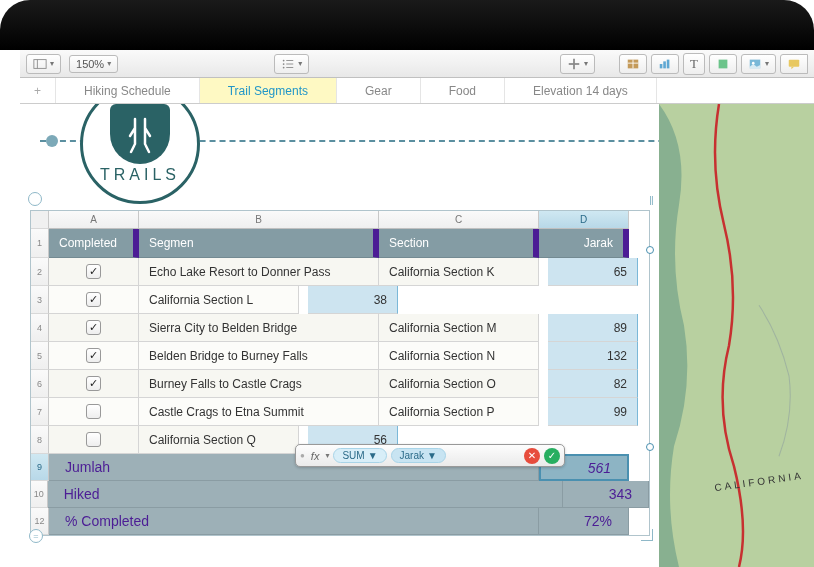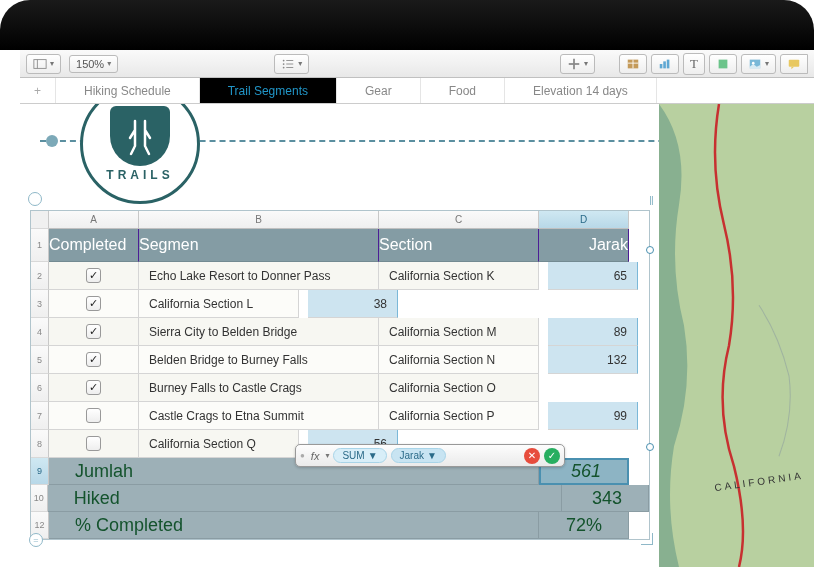--- a/index.html
+++ b/index.html
@@ -11,28 +11,28 @@
 .toolbar { height: 28px; background: linear-gradient(#fafafa, #e8e8e8); border-bottom: 1px solid #c0c0c0; display: flex; align-items: center; padding: 0 6px; gap: 8px; font-size: 11px; color: #555; }
 .toolbar-btn { display: flex; align-items: center; gap: 3px; padding: 2px 6px; border: 1px solid #bbb; border-radius: 3px; background: linear-gradient(#fff,#eee); cursor: pointer; }
 .toolbar-spacer { flex: 1; }
 .toolbar-group { display: flex; gap: 4px; align-items: center; }
 .mini-icon { width: 14px; height: 14px; display: inline-block; }
 .chev { font-size: 8px; color: #777; }
 
 .sheet-tabs { height: 26px; background: #fff; border-bottom: 1px solid #ccc; display: flex; align-items: stretch; font-size: 12px; }
 .sheet-tab-add { width: 36px; display: flex; align-items: center; justify-content: center; color: #aaa; border-right: 1px solid #e5e5e5; cursor: pointer; }
 .sheet-tab { padding: 0 28px; display: flex; align-items: center; color: #888; border-right: 1px solid #e5e5e5; cursor: pointer; }
-.sheet-tab.active { color: #2196c8; background: #000000; }
+.sheet-tab.active { color: #2196c8; background: #fef9c3; }
 
 .canvas { position: relative; background: #fff; height: calc(100% - 54px); overflow: hidden; }
 
 .logo-area { position: absolute; top: -20px; left: 60px; z-index: 2; }
 .logo-badge { width: 120px; height: 120px; border: 3px solid #2a6265; border-radius: 50%; background: #fff; display: flex; flex-direction: column; align-items: center; justify-content: center; overflow: hidden; }
 .logo-shield { width: 60px; height: 60px; background: #2a6265; border-radius: 6px 6px 30px 30px; position: relative; display: flex; align-items: center; justify-content: center; color: #fff; font-weight: 700; font-size: 24px; }
-.logo-text { font-size: 12px; letter-spacing: 4px; color: #2a6265; font-weight: 700; margin-top: 2px; }
+.logo-text { font-size: 16px; letter-spacing: 4px; color: #2a6265; font-weight: 400; margin-top: 2px; }
 
 .ruler-line { position: absolute; top: 36px; left: 20px; right: 10px; border-top: 2px dashed #5b8fa0; }
 .ruler-dot { position: absolute; top: 31px; left: 26px; width: 12px; height: 12px; background: #7ca9b8; border-radius: 50%; }
 
 .map { position: absolute; top: 0; right: 0; width: 155px; bottom: 0; background: linear-gradient(135deg, #a8c89a 0%, #c7dcb5 30%, #e0e8c8 50%, #d4c89a 70%, #c0b888 100%); overflow: hidden; }
 .map svg { width: 100%; height: 100%; }
 .map-label { position: absolute; bottom: 80px; right: 10px; font-size: 10px; letter-spacing: 3px; color: #333; transform: rotate(-8deg); }
 
 .table-wrap { position: absolute; top: 90px; left: 10px; width: 620px; }
 
@@ -42,32 +42,32 @@
 
 .grid { border: 1px solid #b0c4cc; font-size: 12px; }
 .grid-row { display: flex; }
 .rownum { width: 18px; background: linear-gradient(#fafafa,#efefef); border-right: 1px solid #c8c8c8; border-bottom: 1px solid #d8d8d8; display: flex; align-items: center; justify-content: center; font-size: 9px; color: #888; }
 .colhead-row .rownum { background: #f0f0f0; }
 .colhead { background: linear-gradient(#fafafa,#efefef); border-right: 1px solid #c8c8c8; border-bottom: 1px solid #c0c0c0; display: flex; align-items: center; justify-content: center; font-size: 10px; color: #777; height: 18px; }
 .colhead.sel { background: linear-gradient(#cfe8f2,#b8d8e8); color: #2a6a88; }
 
 .w-a { width: 90px; } .w-b { width: 240px; } .w-c { width: 160px; } .w-d { width: 90px; }
 
-.hcell { background: #849ca4; color: #fff; border-right: 1px solid #4c1d95; border-bottom: 1px solid #738a92; padding: 7px 0; font-size: 16px; }
+.hcell { background: #849ca4; color: #fff; border-right: 6px solid #4c1d95; border-bottom: 1px solid #738a92; padding: 7px 10px; font-size: 12px; }
 .hcell.r { text-align: right; }
 
 .dcell { border-right: 1px solid #d5d5d5; border-bottom: 1px solid #d5d5d5; padding: 6px 10px; font-size: 12px; color: #333; background: #f7f7f2; height: 28px; display: flex; align-items: center; }
 .grid-row.even .dcell { background: #fcfcf9; }
 .dcell.chk { justify-content: center; }
 .dcell.r { justify-content: flex-end; }
 .dcell.sel { background: #cde4f0 !important; border-right-color: #7bb8d8; margin-left: 9px; }
 
 .checkbox { width: 15px; height: 15px; border: 1px solid #999; border-radius: 3px; background: linear-gradient(#fff,#eee); display: flex; align-items: center; justify-content: center; font-size: 11px; color: #222; cursor: pointer; }
 
-.fcell { background: #9db0b7; color: #14532d; border-right: 1px solid #8a9ca3; border-bottom: 1px solid #8a9ca3; padding: 6px 26px; font-size: 18px; height: 27px; display: flex; align-items: center; }
+.fcell { background: #9db0b7; color: #4c1d95; border-right: 1px solid #8a9ca3; border-bottom: 1px solid #8a9ca3; padding: 6px 16px; font-size: 14px; height: 27px; display: flex; align-items: center; }
 .fcell.r { justify-content: flex-end; }
 .fcell.sel { background: #8db4c4; border: 2px solid #4a90b0; font-style: italic; }
 .grid-row.selrow .rownum { background: linear-gradient(#cfe8f2,#b8d8e8); color: #2a6a88; }
 
 .eq-circ { position: absolute; bottom: -8px; left: -2px; width: 14px; height: 14px; border: 1.5px solid #8fb8c8; border-radius: 50%; background: #fff; display: flex; align-items: center; justify-content: center; font-size: 9px; color: #8fb8c8; }
 .corner-l { position: absolute; bottom: -6px; right: -4px; width: 12px; height: 12px; border-right: 1.5px solid #8fb8c8; border-bottom: 1.5px solid #8fb8c8; }
 
 .sel-handle { position: absolute; width: 8px; height: 8px; background: #fff; border: 1.5px solid #4a90b0; border-radius: 50%; }
 
 .formula-bar { position: absolute; top: 340px; left: 275px; width: 270px; height: 23px; background: linear-gradient(#fdfdfd,#eaeaea); border: 1px solid #999; border-radius: 5px; display: flex; align-items: center; padding: 0 4px; gap: 4px; font-size: 11px; box-shadow: 0 1px 3px rgba(0,0,0,0.2); z-index: 10; }
@@ -263,20 +263,21 @@
               <div class="dcell w-c">California Section N</div>
               <div class="dcell w-d r sel">132</div>
             </div>
             <div class="grid-row">
               <div class="rownum">6</div>
               <div class="dcell w-a chk">
                 <span class="checkbox">✓</span>
               </div>
               <div class="dcell w-b">Burney Falls to Castle Crags</div>
               <div class="dcell w-c">California Section O</div>
+              <div class="dcell w-d r sel">82</div>
             </div>
             <div class="grid-row even">
               <div class="rownum">7</div>
               <div class="dcell w-a chk">
                 <span class="checkbox"></span>
               </div>
               <div class="dcell w-b">Castle Crags to Etna Summit</div>
               <div class="dcell w-c">California Section P</div>
               <div class="dcell w-d r sel">99</div>
             </div>

